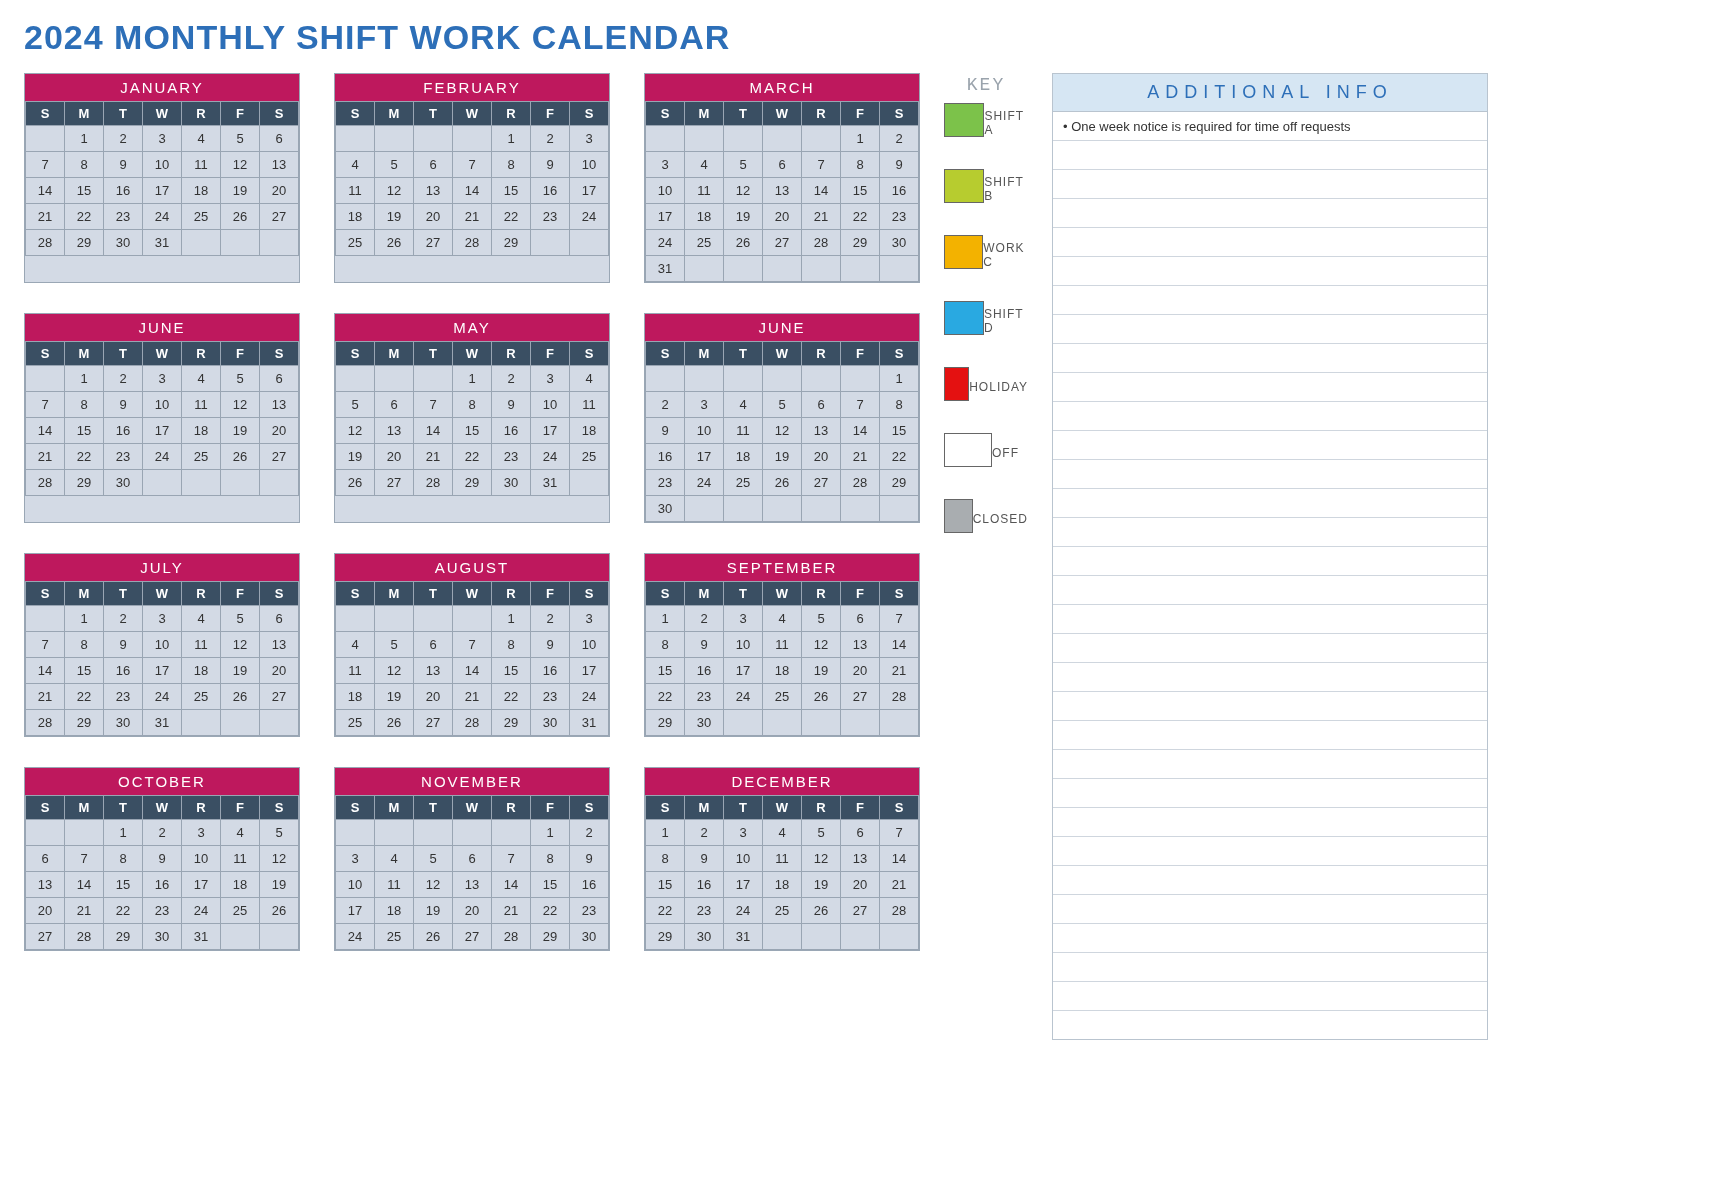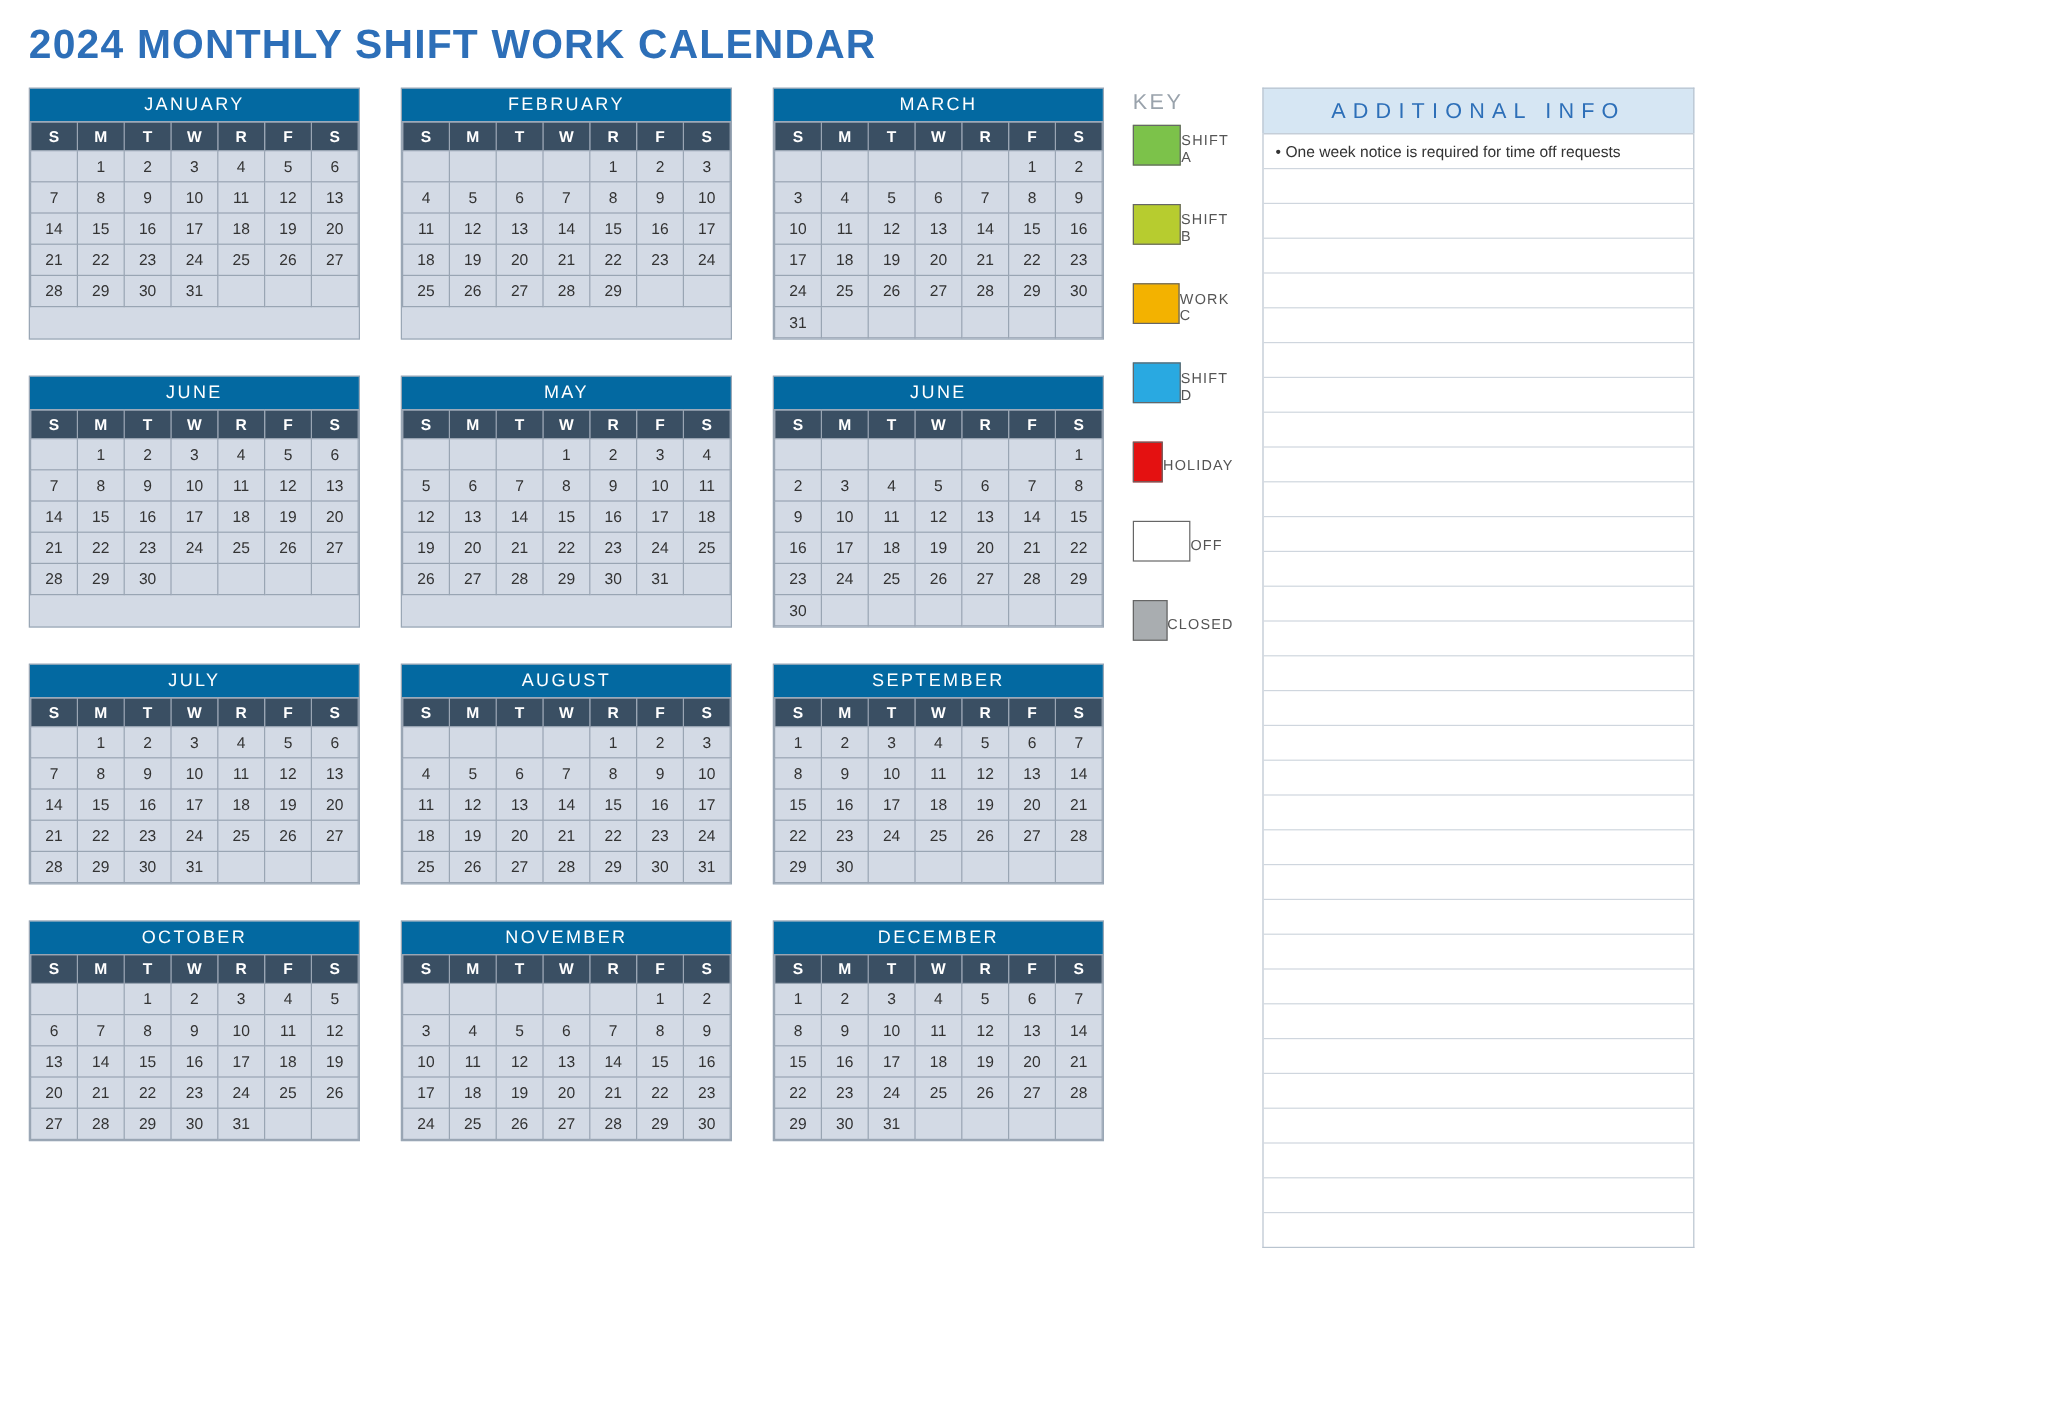--- a/index.html
+++ b/index.html
@@ -24,21 +24,21 @@
   .calendars {
     display: grid;
     grid-template-columns: repeat(3, 276px);
     gap: 30px 34px;
   }
   .month {
     border: 1px solid #9aa7b5;
     background: #d3dae5;
   }
   .month-name {
-    background: #0369a1;
+    background: #be185d;
     color: #fff;
     text-align: center;
     font-size: 15px;
     letter-spacing: 2px;
     padding: 5px 0;
     font-weight: 400;
   }
   .month table {
     width: 100%;
     border-collapse: collapse;
@@ -59,44 +59,45 @@
     color: #333;
     border: 1px solid #99a5b3;
     background: #d3dae5;
   }
   .key-col {
     width: 84px;
     padding-top: 2px;
   }
   .key-title {
     color: #9aa3ac;
-    text-align: left;
+    text-align: center;
     font-size: 18px;
     letter-spacing: 2px;
     margin-bottom: 8px;
+    font-family: Liberation Mono, monospace;
   }
   .key-item {
     display: flex;
     flex-direction: row;
     align-items: center;
     margin-bottom: 26px;
   }
   .swatch {
     width: 48px;
     height: 34px;
     border: 1px solid #666;
     margin-bottom: 6px;
   }
   .key-label {
     font-size: 12px;
     color: #555;
     letter-spacing: 1px;
   }
   .info-col {
-    width: 360px;
+    width: 436px;
   }
   .info-header {
     background: #d6e6f3;
     color: #2d6fb8;
     text-align: center;
     font-size: 18px;
     letter-spacing: 6px;
     padding: 8px 0;
     border: 1px solid #b9c4cf;
     border-bottom: none;

